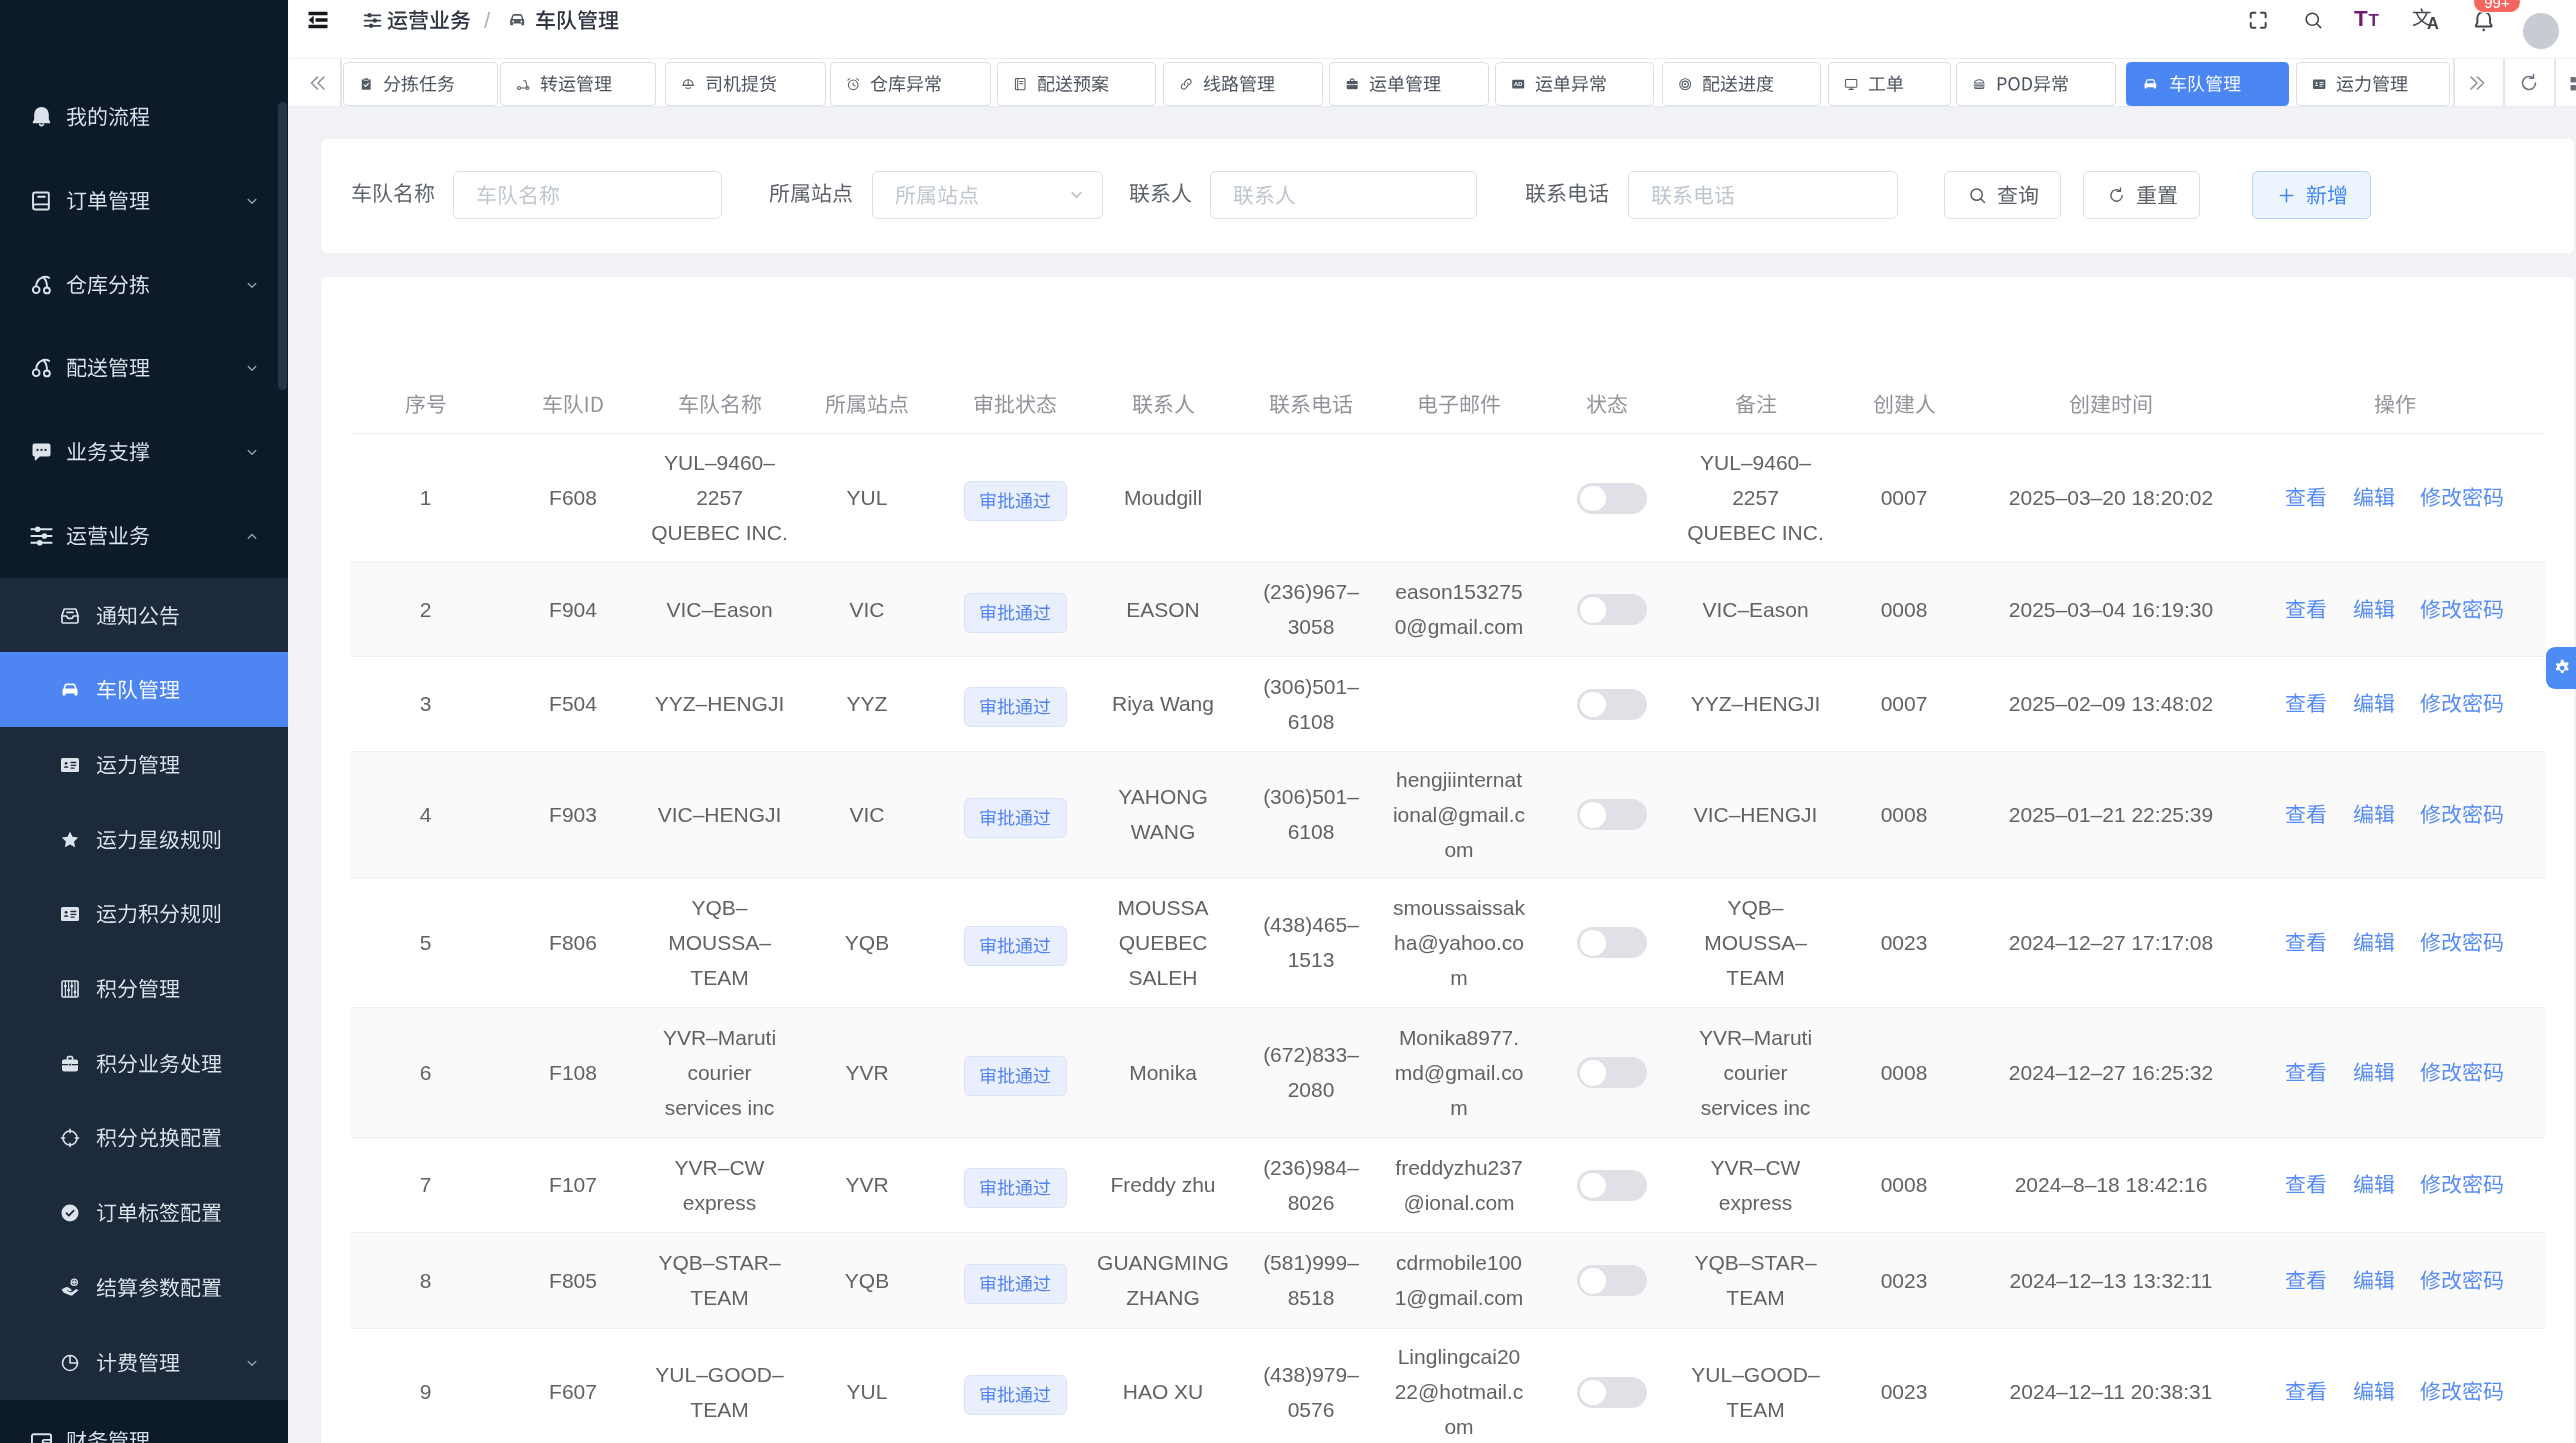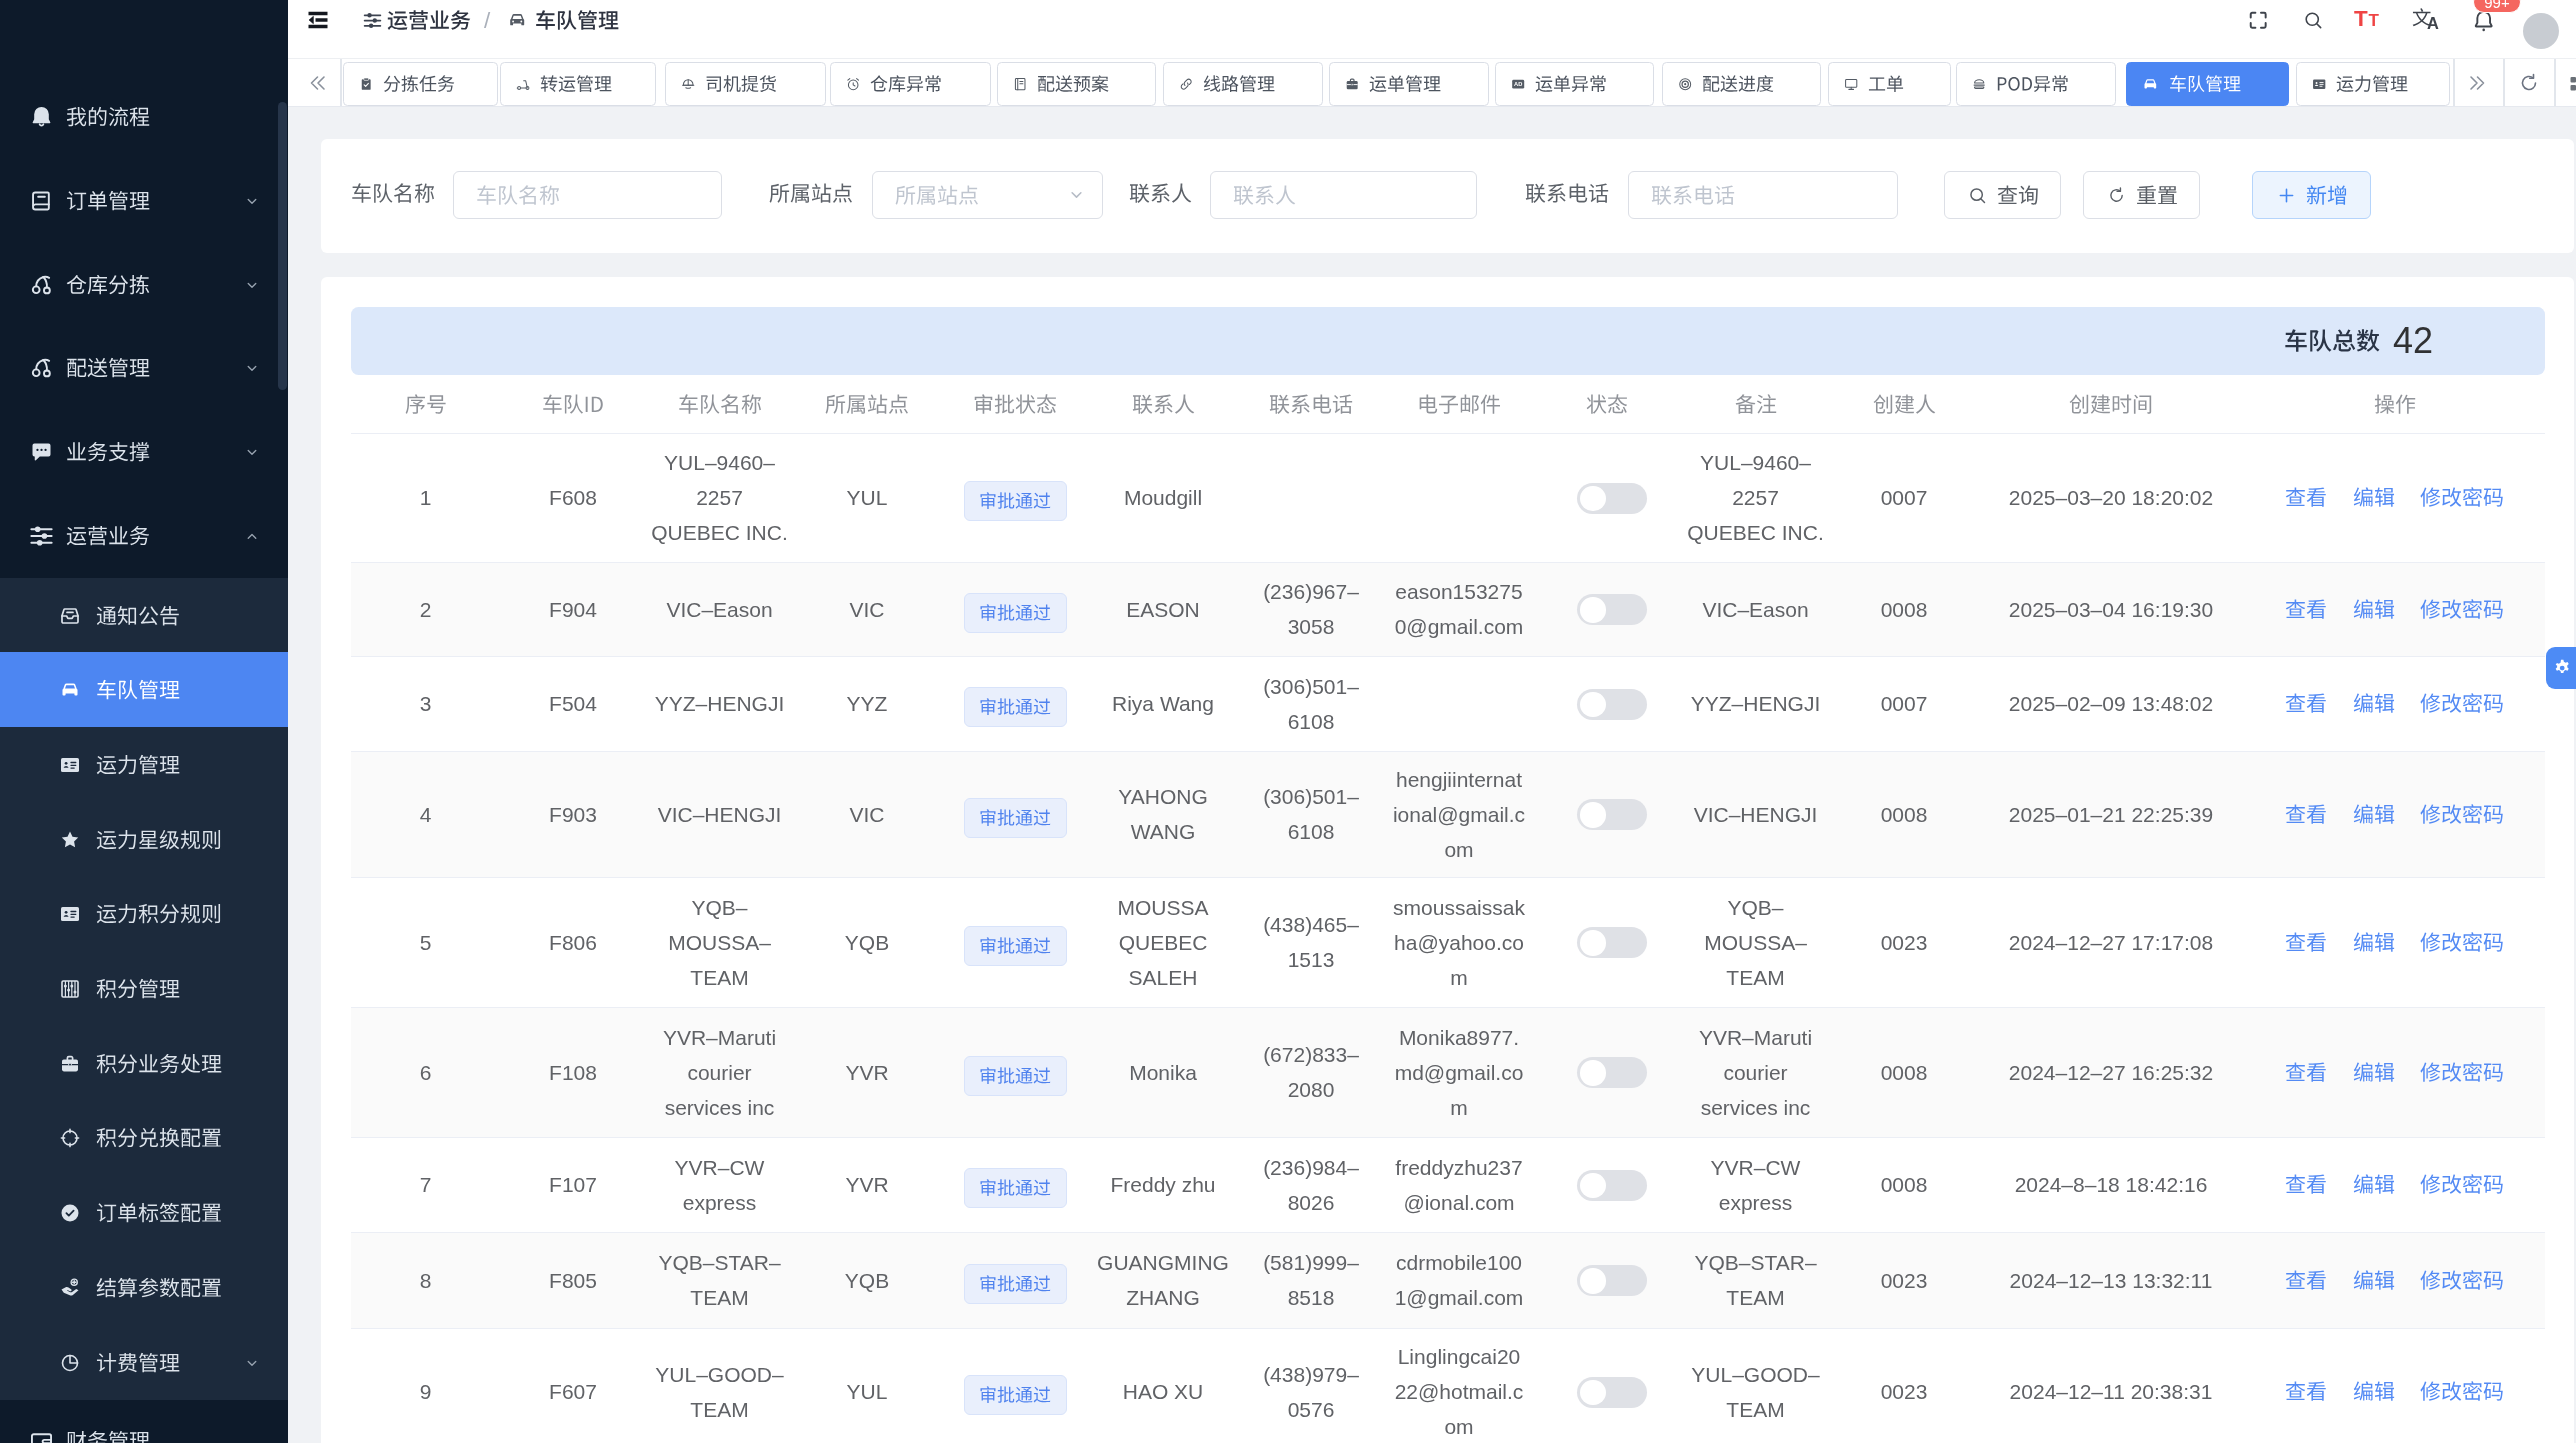--- a/index.html
+++ b/index.html
@@ -376,21 +376,21 @@
           <use href="#m7406" x="3000"></use>
         </g>
       </svg></div>
     <div class="abs" style="left:1959px;top:9px;"><svg style="vertical-align:top;" width="22.4" height="22.4" viewBox="0 0 24 24" fill="none">
         <path d="M9 4H5.5A1.5 1.5 0 0 0 4 5.5V9M15 4h3.5A1.5 1.5 0 0 1 20 5.5V9M9 20H5.5A1.5 1.5 0 0 1 4 18.5V15M15 20h3.5a1.5 1.5 0 0 0 1.5-1.5V15" stroke="#3f444c" stroke-width="2.1" stroke-linecap="round" stroke-linejoin="round"></path>
       </svg></div>
     <div class="abs" style="left:2014px;top:9px;"><svg style="vertical-align:top;" width="22.4" height="22.4" viewBox="0 0 24 24" fill="none">
         <circle cx="11" cy="11" r="6.5" stroke="#3f444c" stroke-width="1.7" stroke-linecap="round" stroke-linejoin="round"></circle>
         <path d="M15.8 15.8 20 20" stroke="#3f444c" stroke-width="1.7" stroke-linecap="round" stroke-linejoin="round"></path>
       </svg></div>
-    <div class="abs" style="left:2066px;top:6px;"><span style="font-size:22.4px;font-weight:700;color:#ef4444;letter-spacing:0.7px;">T<span style="font-size:17px;">T</span></span></div>
+    <div class="abs" style="left:2066px;top:6px;"><span style="font-size:22.4px;font-weight:700;color:#701a75;letter-spacing:0.7px;">T<span style="font-size:17px;">T</span></span></div>
     <div class="abs" style="left:2124px;top:7.5px;"><svg class="z" style="vertical-align:top;" width="19.4" height="19.4" viewBox="0 0 1000 1000">
         <g transform="translate(0,860) scale(1,-1)" fill="#3f444c">
           <use href="#r6587" x="0"></use>
         </g>
       </svg><span style="font-size:16.4px;font-weight:700;color:#3f444c;position:relative;left:-4.5px;top:6.7px;">A</span></div>
     <div class="abs" style="left:2183px;top:7.5px;"><svg style="vertical-align:top;" width="25.4" height="25.4" viewBox="0 0 24 24" fill="none">
         <path d="M12 3.5a6 6 0 0 0-6 6V14l-1.4 2.7a.5.5 0 0 0 .4.8h14a.5.5 0 0 0 .4-.8L18 14V9.5a6 6 0 0 0-6-6z" stroke="#3f444c" stroke-width="1.8" stroke-linecap="round" stroke-linejoin="round"></path>
         <path d="M12 20.6v.2" stroke="#3f444c" stroke-width="2.4" stroke-linecap="round" stroke-linejoin="round"></path>
       </svg></div>
     <div class="abs" style="left:2185px;top:-9px;width:48px;height:22.4px;background:#f5665f;border-radius:11.2px;border:1.5px solid #fff;color:#fff;font-size:15px;display:flex;align-items:center;justify-content:center;">99+</div>
@@ -714,31 +714,20 @@
       </svg>
       <svg class="z" style="vertical-align:top;" width="42" height="21" viewBox="0 0 2000 1000">
         <g transform="translate(0,860) scale(1,-1)" fill="#4387f2">
           <use href="#r65b0" x="0"></use>
           <use href="#r589e" x="1000"></use>
         </g>
       </svg>
     </div>
   </div>
 <div class="card" style="left:321px;top:277px;width:2253px;height:1210px;">
-    <div class="banner">
-      <svg class="z" style="vertical-align:top;" width="96" height="24" viewBox="0 0 4000 1000">
-        <g transform="translate(0,860) scale(1,-1)" fill="#2a3446">
-          <use href="#m8f66" x="0"></use>
-          <use href="#m961f" x="1000"></use>
-          <use href="#m603b" x="2000"></use>
-          <use href="#m6570" x="3000"></use>
-        </g>
-      </svg>
-      <span style="font-size:36px;color:#303133;line-height:36px;">42</span>
-    </div>
     <table class="t">
       <colgroup>
         <col style="width:149px">
         <col style="width:146px">
         <col style="width:147px">
         <col style="width:148px">
         <col style="width:148px">
         <col style="width:148px">
         <col style="width:148px">
         <col style="width:148px">

